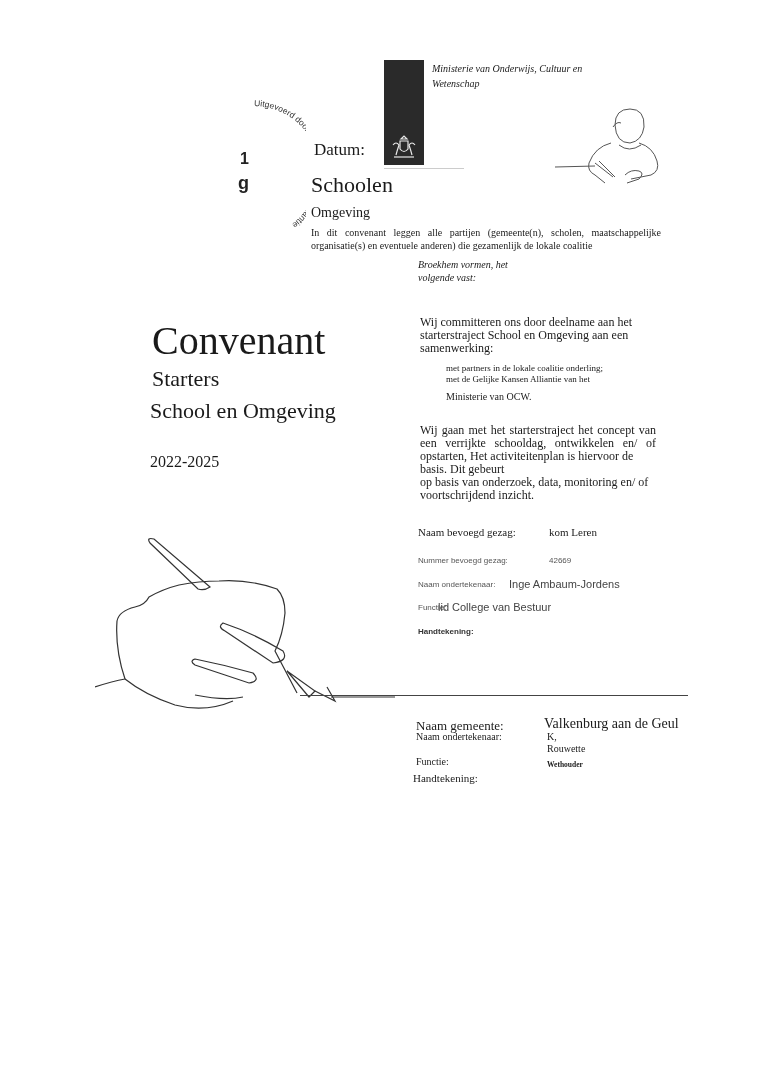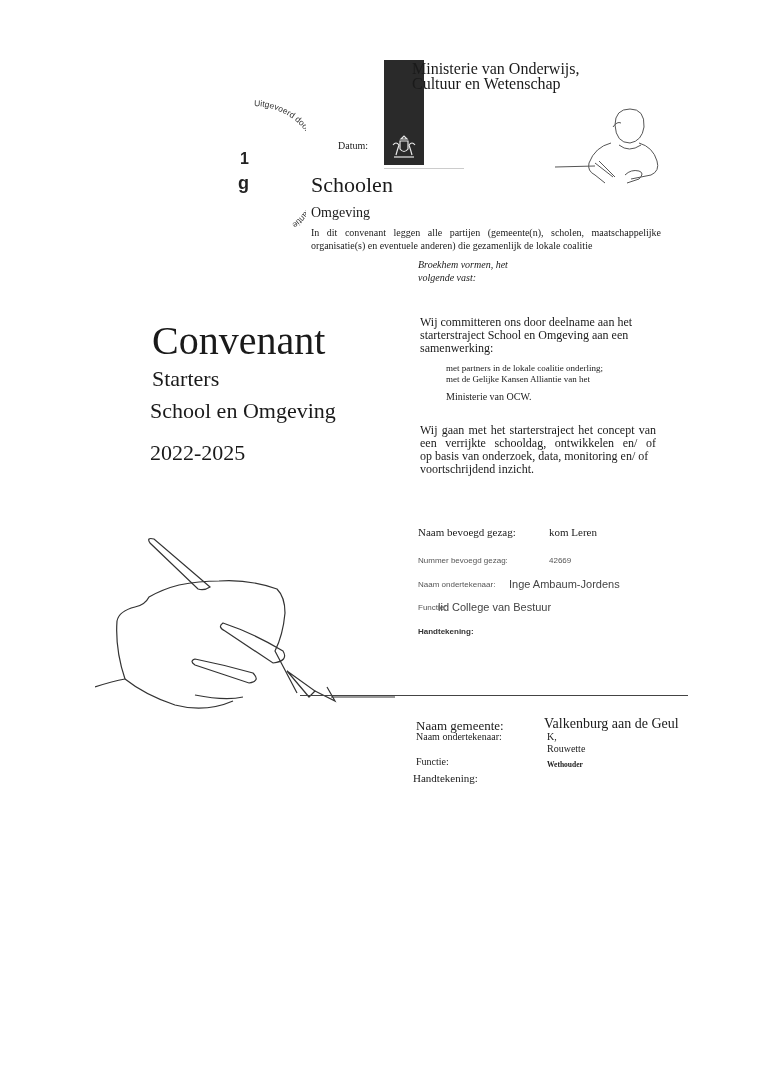--- a/index.html
+++ b/index.html
@@ -7,37 +7,37 @@
       width: 768px; height: 1086px; position: relative; overflow: hidden;
       font-family: "Liberation Serif", "DejaVu Serif", serif; color: #1a1a1a;
     }
     .abs { position: absolute; }
     .serif { font-family: "Liberation Serif", "DejaVu Serif", serif; }
     .sans { font-family: "Liberation Sans", "DejaVu Sans", sans-serif; }
 
     
     #ministry-logo-bar { left: 384px; top: 60px; width: 40px; height: 105px; background: #2a2a2a; }
     #ministry-logo-bar svg { position: absolute; left: 5px; top: 75px; }
-    #ministry-name { left: 412px; top: 61px; width: 200px; font-size: 16px; line-height: 15px; }
+    #ministry-name { left: 432px; top: 61px; width: 200px; font-size: 10px; line-height: 15px; font-style: italic; }
     #logo-rule { left: 384px; top: 168px; width: 80px; height: 1px; background: #ccc; }
-    #datum-label { left: 338px; top: 140px; font-size: 10px; text-align: center; }
+    #datum-label { left: 314px; top: 140px; font-size: 17px; text-align: center; }
 
     #arc-logo { left: 236px; top: 96px; }
     #brand-title-1 { left: 311px; top: 172px; font-size: 22px; line-height: 26px; }
     #brand-title-2 { left: 311px; top: 200px; font-size: 14px; line-height: 26px; }
     #intro-text { left: 311px; top: 226px; width: 350px; font-size: 10px; line-height: 13px; text-align: justify; text-align-last: left; }
     #intro-text-2 { left: 418px; top: 258px; width: 110px; font-size: 10px; line-height: 13px; font-style: italic; }
 
     #child-drawing { left: 555px; top: 105px; }
 
     
     #doc-title { left: 152px; top: 318px; font-size: 40px; line-height: 46px; }
     #doc-sub-1 { left: 152px; top: 366px; font-size: 22px; line-height: 26px; }
     #doc-sub-2 { left: 150px; top: 398px; font-size: 22px; line-height: 26px; }
-    #doc-sub-3 { left: 150px; top: 440px; font-size: 22px; line-height: 26px; }
+    #doc-sub-3 { left: 150px; top: 449px; font-size: 16px; line-height: 26px; }
 
     
     #commit-intro { left: 420px; top: 316px; width: 240px; font-size: 12px; line-height: 13px; }
     #commit-list { left: 446px; top: 363px; width: 220px; font-size: 9px; line-height: 11px; }
     #commit-list .small { font-size: 10px; margin-top: 6px; }
     #commit-body { left: 420px; top: 424px; width: 236px; font-size: 12px; line-height: 13px; }
     #commit-body .just { text-align: justify; text-align-last: justify; }
 
     
     #hand-drawing { left: 95px; top: 535px; }
@@ -119,20 +119,21 @@
 <div id="doc-sub-3" class="abs serif">2022-2025</div>
 
 <div id="commit-intro" class="abs serif">Wij committeren ons door deelname aan het starterstraject School en Omgeving aan een samenwerking:</div>
 <div id="commit-list" class="abs serif">
   <div>met partners in de lokale coalitie onderling;</div>
   <div>met de Gelijke Kansen Alliantie van het</div>
   <div class="small">Ministerie van OCW.</div>
 </div>
 <div id="commit-body" class="abs serif">
   <div class="just">Wij gaan met het starterstraject het concept van een verrijkte schooldag, ontwikkelen en/ of</div>
+  <div>opstarten, Het activiteitenplan is hiervoor de basis. Dit gebeurt</div>
   <div>op basis van onderzoek, data, monitoring en/ of voortschrijdend inzicht.</div>
 </div>
 
 <div id="hand-drawing" class="abs">
   <svg width="300" height="180" viewBox="0 0 300 180" fill="none" stroke="#333" stroke-width="1.2">
     <path d="M55 8 q-4 -6 4 -4 l56 48 q-6 4 -12 2 z"></path>
     <path d="M0 152 q18 -6 30 -8 q-10 -30 -8 -58 q2 -10 18 -14 q10 -2 14 -10 q14 -8 30 -12 q20 -4 40 -4 q30 -2 58 8 q8 8 8 24 q-2 22 -10 38 l22 42"></path>
     <path d="M30 144 q20 16 50 26 q30 8 58 -4"></path>
     <path d="M130 96 q-8 -4 -2 -8 q30 10 60 28 q6 10 -10 12 z"></path>
     <path d="M100 130 q-6 -4 0 -6 q30 6 58 14 q8 8 -4 10 z"></path>

